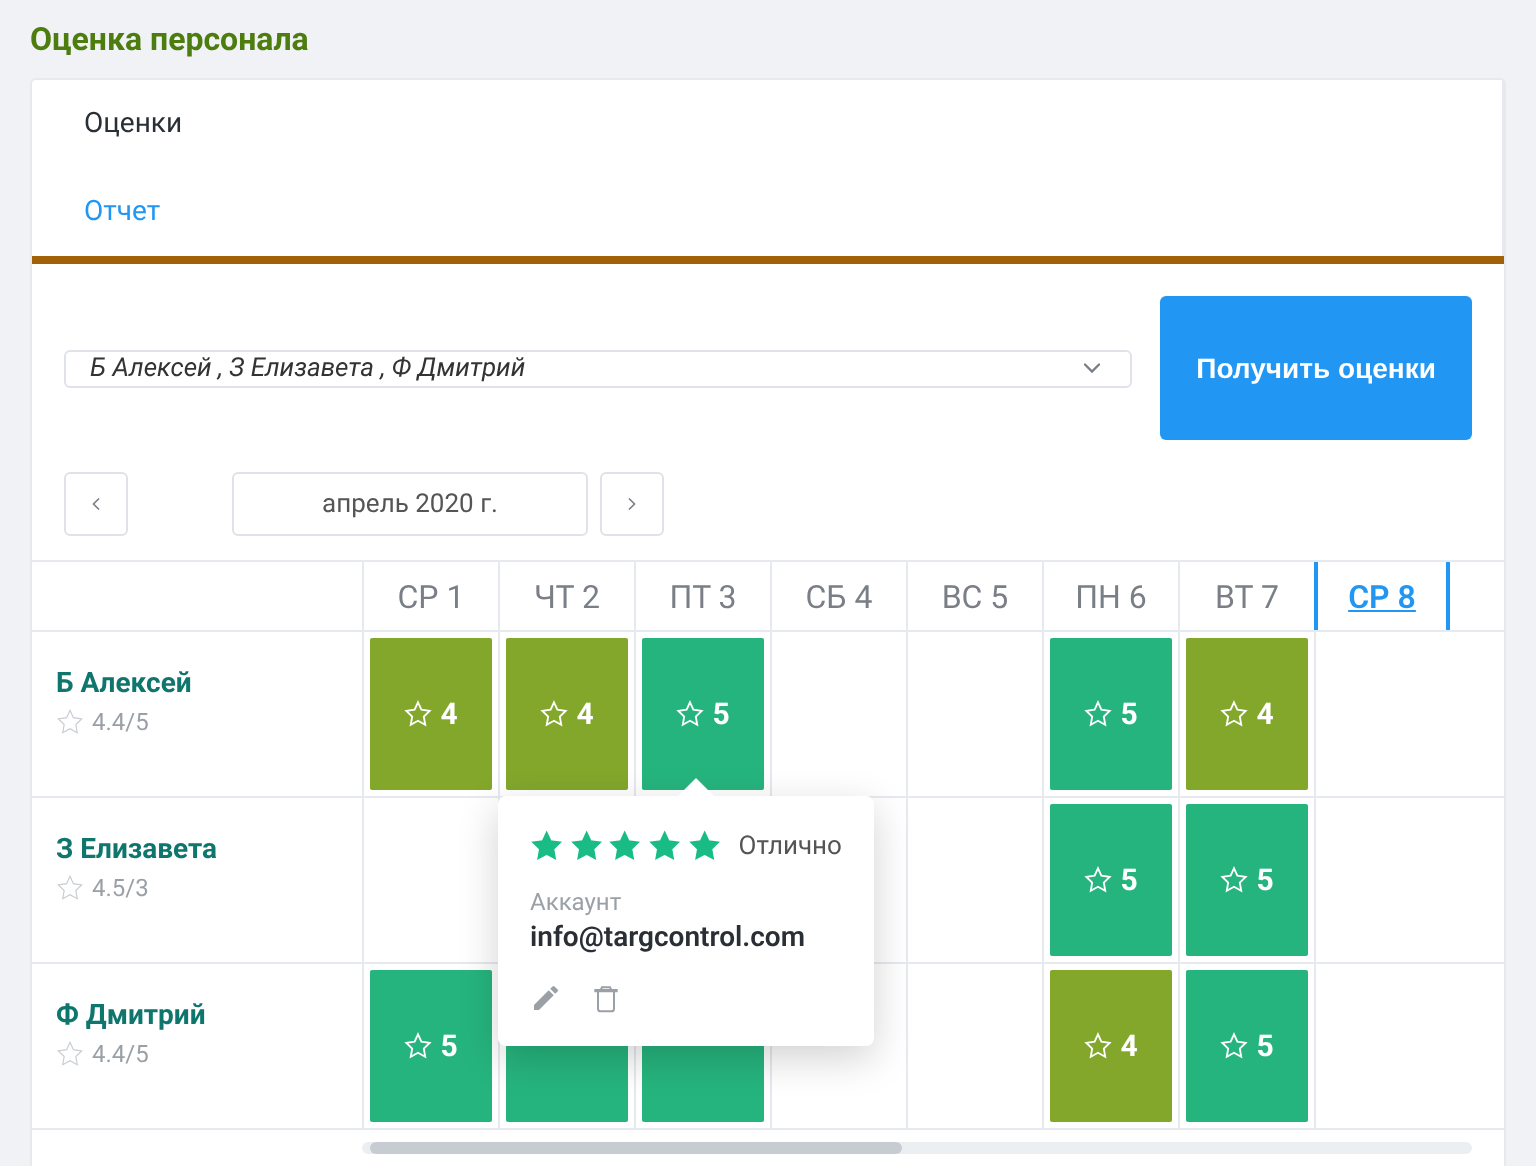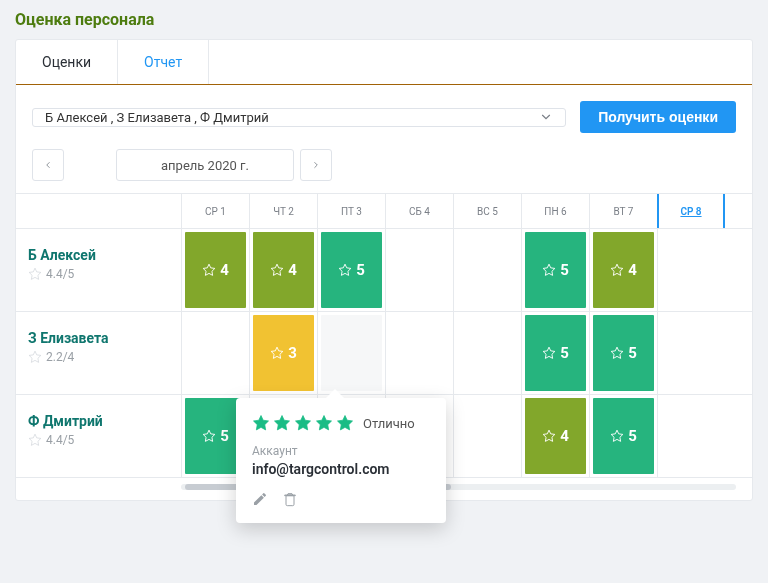--- a/index.html
+++ b/index.html
@@ -18,21 +18,22 @@
     padding: 10px 15px 10px 15px;
   }
   .card {
     background: #fff;
     border: 1px solid #e6e9ed;
     border-radius: 3px;
     margin: 0 15px 15px 15px;
   }
   .tabs {
     display: flex;
-    border-bottom: 1px solid #a16207;
+    border-bottom: 4px solid #a16207;
+    flex-direction: column;
   }
   .tab {
     padding: 14px 26px;
     font-size: 14px;
     color: #2a2f36;
     cursor: pointer;
     border-right: 1px solid #e6e9ed;
   }
   .tab.active { color: #2196f3; }
   .filter-row {
@@ -45,27 +46,28 @@
     flex: 1;
     display: flex;
     align-items: center;
     justify-content: space-between;
     border: 1px solid #dfe3e9;
     border-radius: 3px;
     padding: 1px 12px;
     font-size: 13px;
     color: #333;
     cursor: pointer;
+    font-style: italic;
   }
   .btn-primary {
     background: #2196f3;
     color: #fff;
     border: none;
     border-radius: 3px;
-    padding: 8px 18px;
+    padding: 28px 18px;
     font-size: 14px;
     font-weight: 600;
     cursor: pointer;
   }
   .month-nav {
     display: flex;
     gap: 6px;
     padding: 0 16px 12px 16px;
   }
   .nav-btn, .month-label {
@@ -101,21 +103,21 @@
   .emp-rating { font-size: 12px; color: #9aa0a6; display: flex; align-items: center; gap: 4px; }
   .col, .head-col {
     width: 68px;
     min-width: 68px;
     border-left: 1px solid #e6e9ed;
     display: flex;
     align-items: center;
     justify-content: center;
   }
   .head-col {
-    font-size: 10px;
+    font-size: 16px;
     color: #7a7f87;
     height: 34px;
   }
   .rowhead.head { height: 34px; padding: 0; }
   .col { height: 82px; padding: 3px; }
   .cell {
     width: 100%; height: 100%;
     display: flex; align-items: center; justify-content: center;
     gap: 4px;
     color: #fff; font-size: 15px; font-weight: 700;
@@ -143,22 +145,22 @@
     border-radius: 3px;
     position: relative;
   }
   .scroll-hint .thumb {
     position: absolute; left: 4px; width: 48%; top:0; bottom:0;
     background: #c7ccd2; border-radius: 3px;
   }
 
   .popover {
     position: absolute;
-    top: 398px; left: 236px;
-    width: 210px;
+    top: 398px; left: 249px;
+    width: 188px;
     background: #fff;
     border-radius: 4px;
     box-shadow: 0 6px 20px rgba(0,0,0,0.18);
     padding: 16px 16px 12px 16px;
     z-index: 50;
   }
   .popover::before {
     content:"";
     position:absolute;
     top:-9px; left:90px;
@@ -281,21 +283,21 @@
           </div>
           <div class="col"></div>
         </div>
         <div class="data-row">
           <div class="rowhead">
             <div class="emp-name">З Елизавета</div>
             <div class="emp-rating">
               <span class="star-outline star-gray"><svg viewBox="0 0 24 24">
                   <path d="M12 2l2.9 6.3L22 9.3l-5 4.9 1.2 7L12 17.8 5.8 21.2 7 14.2 2 9.3l7.1-1z"></path>
                 </svg></span>
-              <span>2.2/4</span>
+              <span>4.5/3</span>
             </div>
           </div>
           <div class="col"></div>
           <div class="col">
             <div class="cell c-yellow">
               <span class="star-outline star-white"><svg viewBox="0 0 24 24">
                   <path d="M12 2l2.9 6.3L22 9.3l-5 4.9 1.2 7L12 17.8 5.8 21.2 7 14.2 2 9.3l7.1-1z"></path>
                 </svg></span>
               <span>3</span>
             </div>

